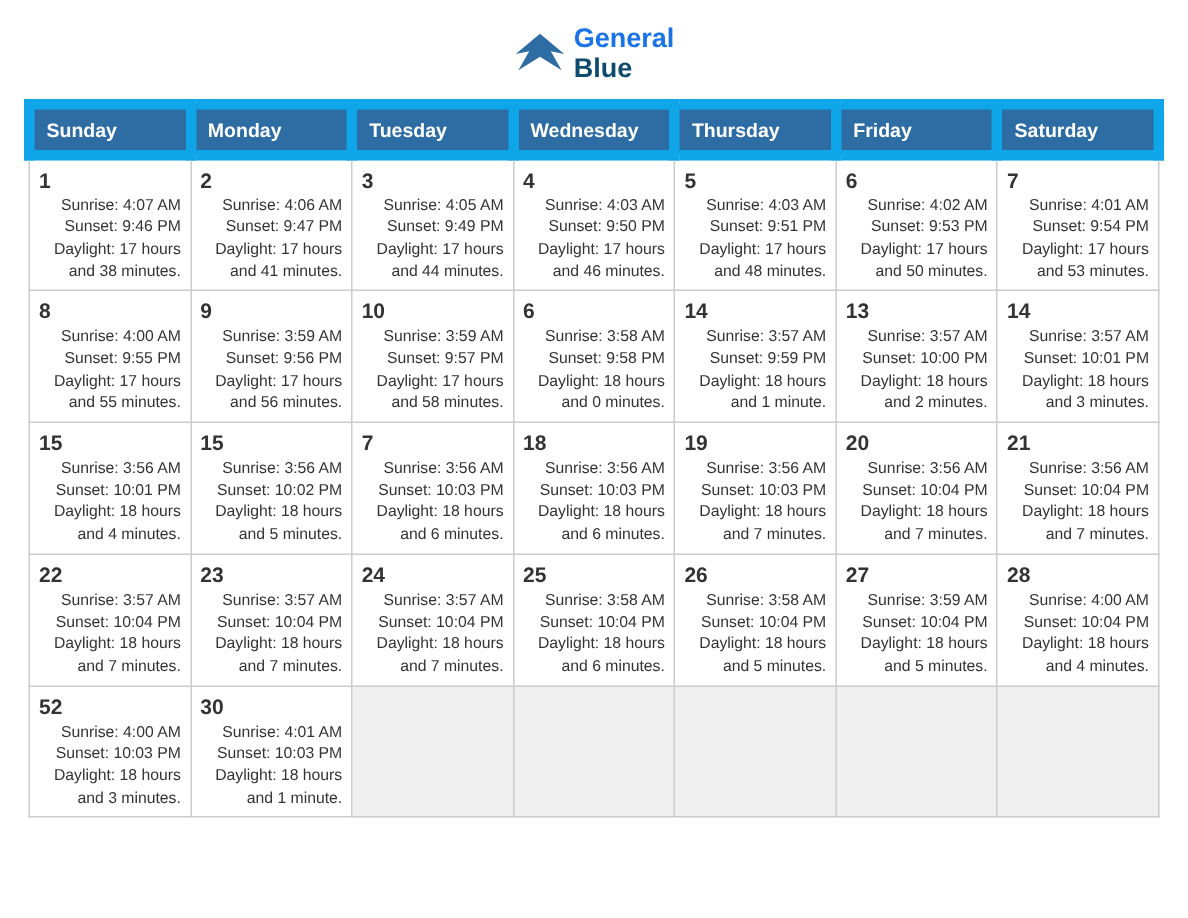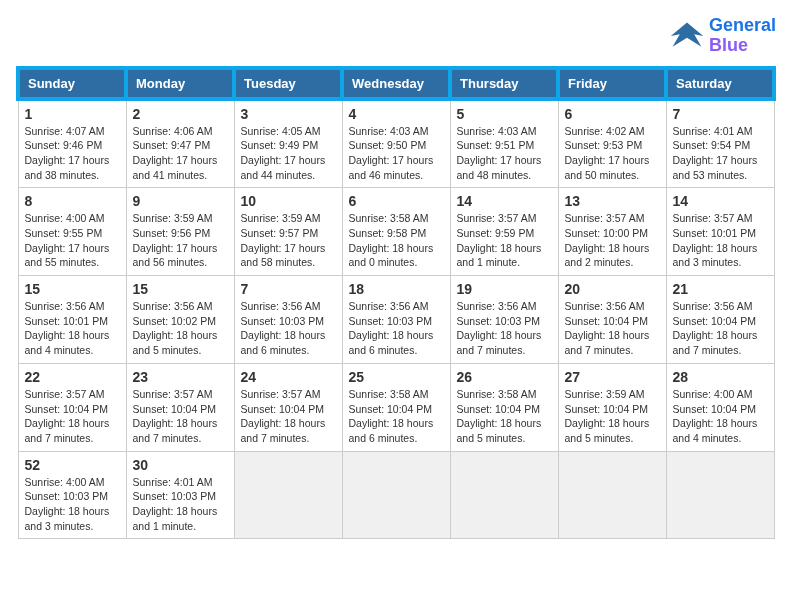--- a/index.html
+++ b/index.html
@@ -5,21 +5,21 @@
     * { box-sizing: border-box; margin: 0; padding: 0; }
     body {
       font-family: Arial, sans-serif;
       background: #fff;
       width: 792px;
       min-height: 612px;
       padding: 16px;
     }
     .header {
       display: flex;
-      justify-content: flex-end;
+      justify-content: center;
       align-items: flex-start;
       margin-bottom: 10px;
     }
     .logo {
       display: flex;
       align-items: center;
       gap: 4px;
     }
     .logo-text {
       font-size: 18px;
@@ -51,21 +51,21 @@
       border-collapse: collapse;
       font-size: 11px;
     }
     .calendar th {
       background: #2e6da4;
       color: #fff;
       text-align: left;
       padding: 6px 8px;
       font-size: 13px;
       font-weight: bold;
-      border: 4px solid #0ea5e9;
+      border: 7px solid #0ea5e9;
     }
     .calendar td {
       border: 1px solid #ccc;
       vertical-align: top;
       padding: 5px 6px;
       width: calc(100% / 7);
       height: 85px;
       background: #fff;
     }
     .calendar td.empty {
@@ -75,33 +75,34 @@
       font-size: 14px;
       font-weight: bold;
       color: #333;
       display: block;
       margin-bottom: 2px;
     }
     .day-info {
       color: #333;
       font-size: 10.5px;
       line-height: 1.4;
+      text-align: right;
     }
   </style>
 </head>
 <body>
 
 <div class="header">
   <div class="logo">
     <svg class="logo-bird" viewBox="0 0 40 40">
       <polygon points="20,5 38,20 28,18 36,32 20,22 4,32 12,18 2,20" fill="#2e6da4"></polygon>
     </svg>
     <div class="logo-text">
       <div><span>General</span></div>
-      <div style="color:#8b5cf6;">Blue</div>
+      <div style="color:#0c4a6e;">Blue</div>
     </div>
   </div>
   <div class="title-block">
     <div class="month-title"></div>
     <div class="subtitle"></div>
   </div>
 </div>
 
 <table class="calendar">
   <thead>

